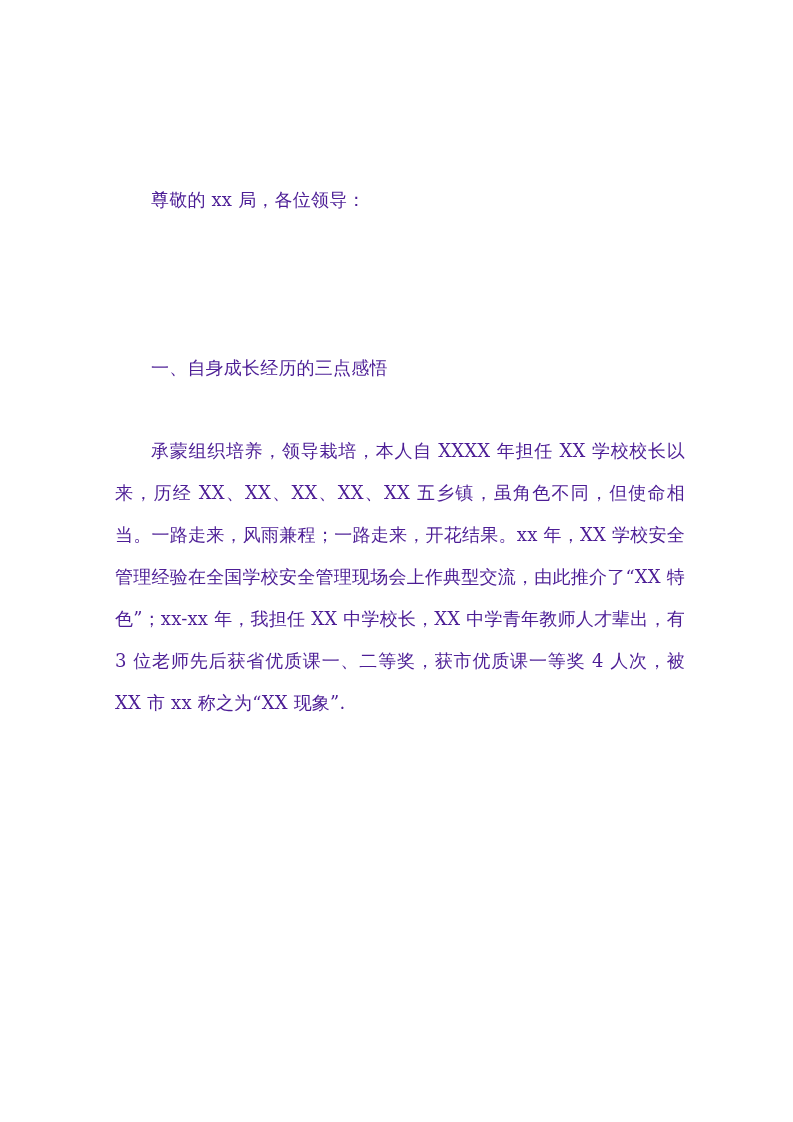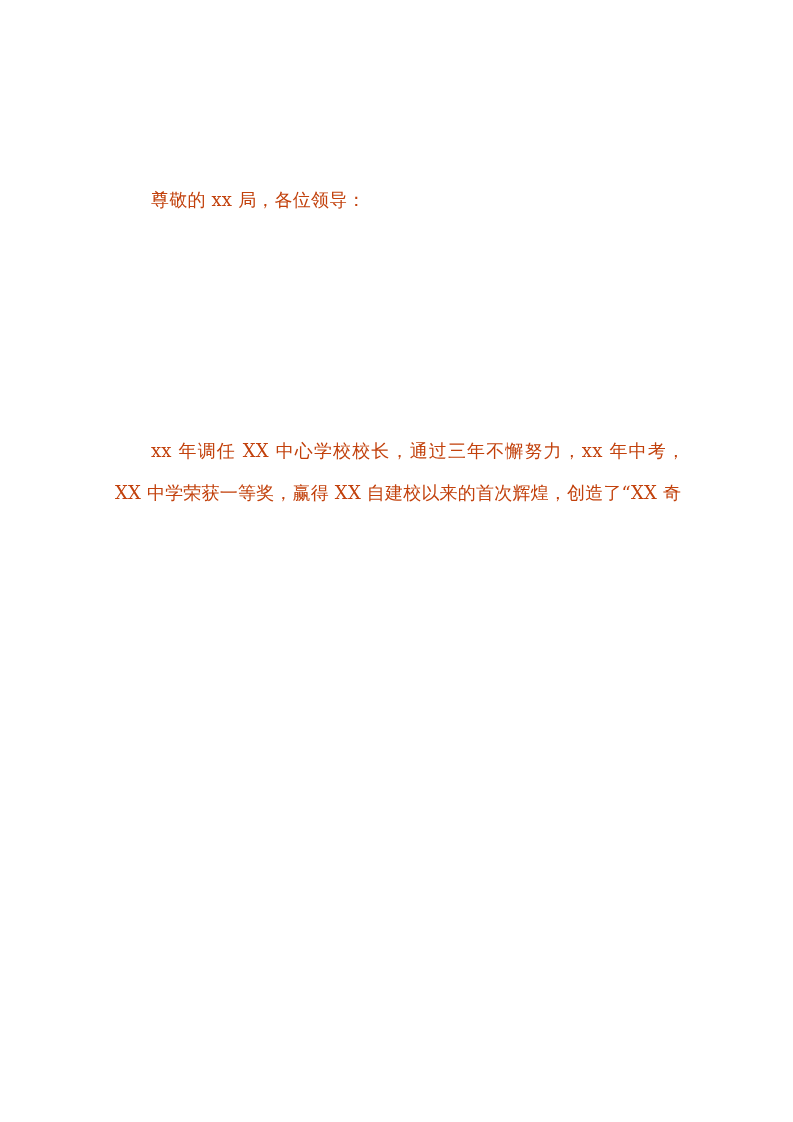--- a/index.html
+++ b/index.html
@@ -11,21 +11,21 @@
       width: 793px;
       height: 1122px;
       overflow: hidden;
       position: relative;
     }
     .page {
       position: absolute;
       left: 115px;
       top: 179px;
       width: 570px;
-      color: #c2410c;
+      color: #4c1d95;
       font-family: "DejaVu Serif", "Liberation Serif", serif;
       font-size: 18px;
       line-height: 41.9px;
     }
     .para {
       margin: 0;
       text-indent: 36px;
       text-align: justify;
       text-justify: inter-character;
       letter-spacing: 0.2px;
@@ -35,16 +35,17 @@
     }
   </style>
 </head>
 <body>
 
 <div class="page">
   <p class="para">尊敬的 xx 局，各位领导：</p>
   <div class="gap"></div>
   <div class="gap"></div>
   <div class="gap"></div>
+  <p class="para">一、自身成长经历的三点感悟</p>
   <div class="gap"></div>
+  <p class="para">承蒙组织培养，领导栽培，本人自 XXXX 年担任 XX 学校校长以来，历经 XX、XX、XX、XX、XX 五乡镇，虽角色不同，但使命相当。一路走来，风雨兼程；一路走来，开花结果。xx 年，XX 学校安全管理经验在全国学校安全管理现场会上作典型交流，由此推介了“XX 特色”；xx-xx 年，我担任 XX 中学校长，XX 中学青年教师人才辈出，有 3 位老师先后获省优质课一、二等奖，获市优质课一等奖 4 人次，被 XX 市 xx 称之为“XX 现象”.</p>
   <div class="gap"></div>
-  <p class="para">xx 年调任 XX 中心学校校长，通过三年不懈努力，xx 年中考，XX 中学荣获一等奖，赢得 XX 自建校以来的首次辉煌，创造了“XX 奇</p>
 </div>
 
 </body></html>

